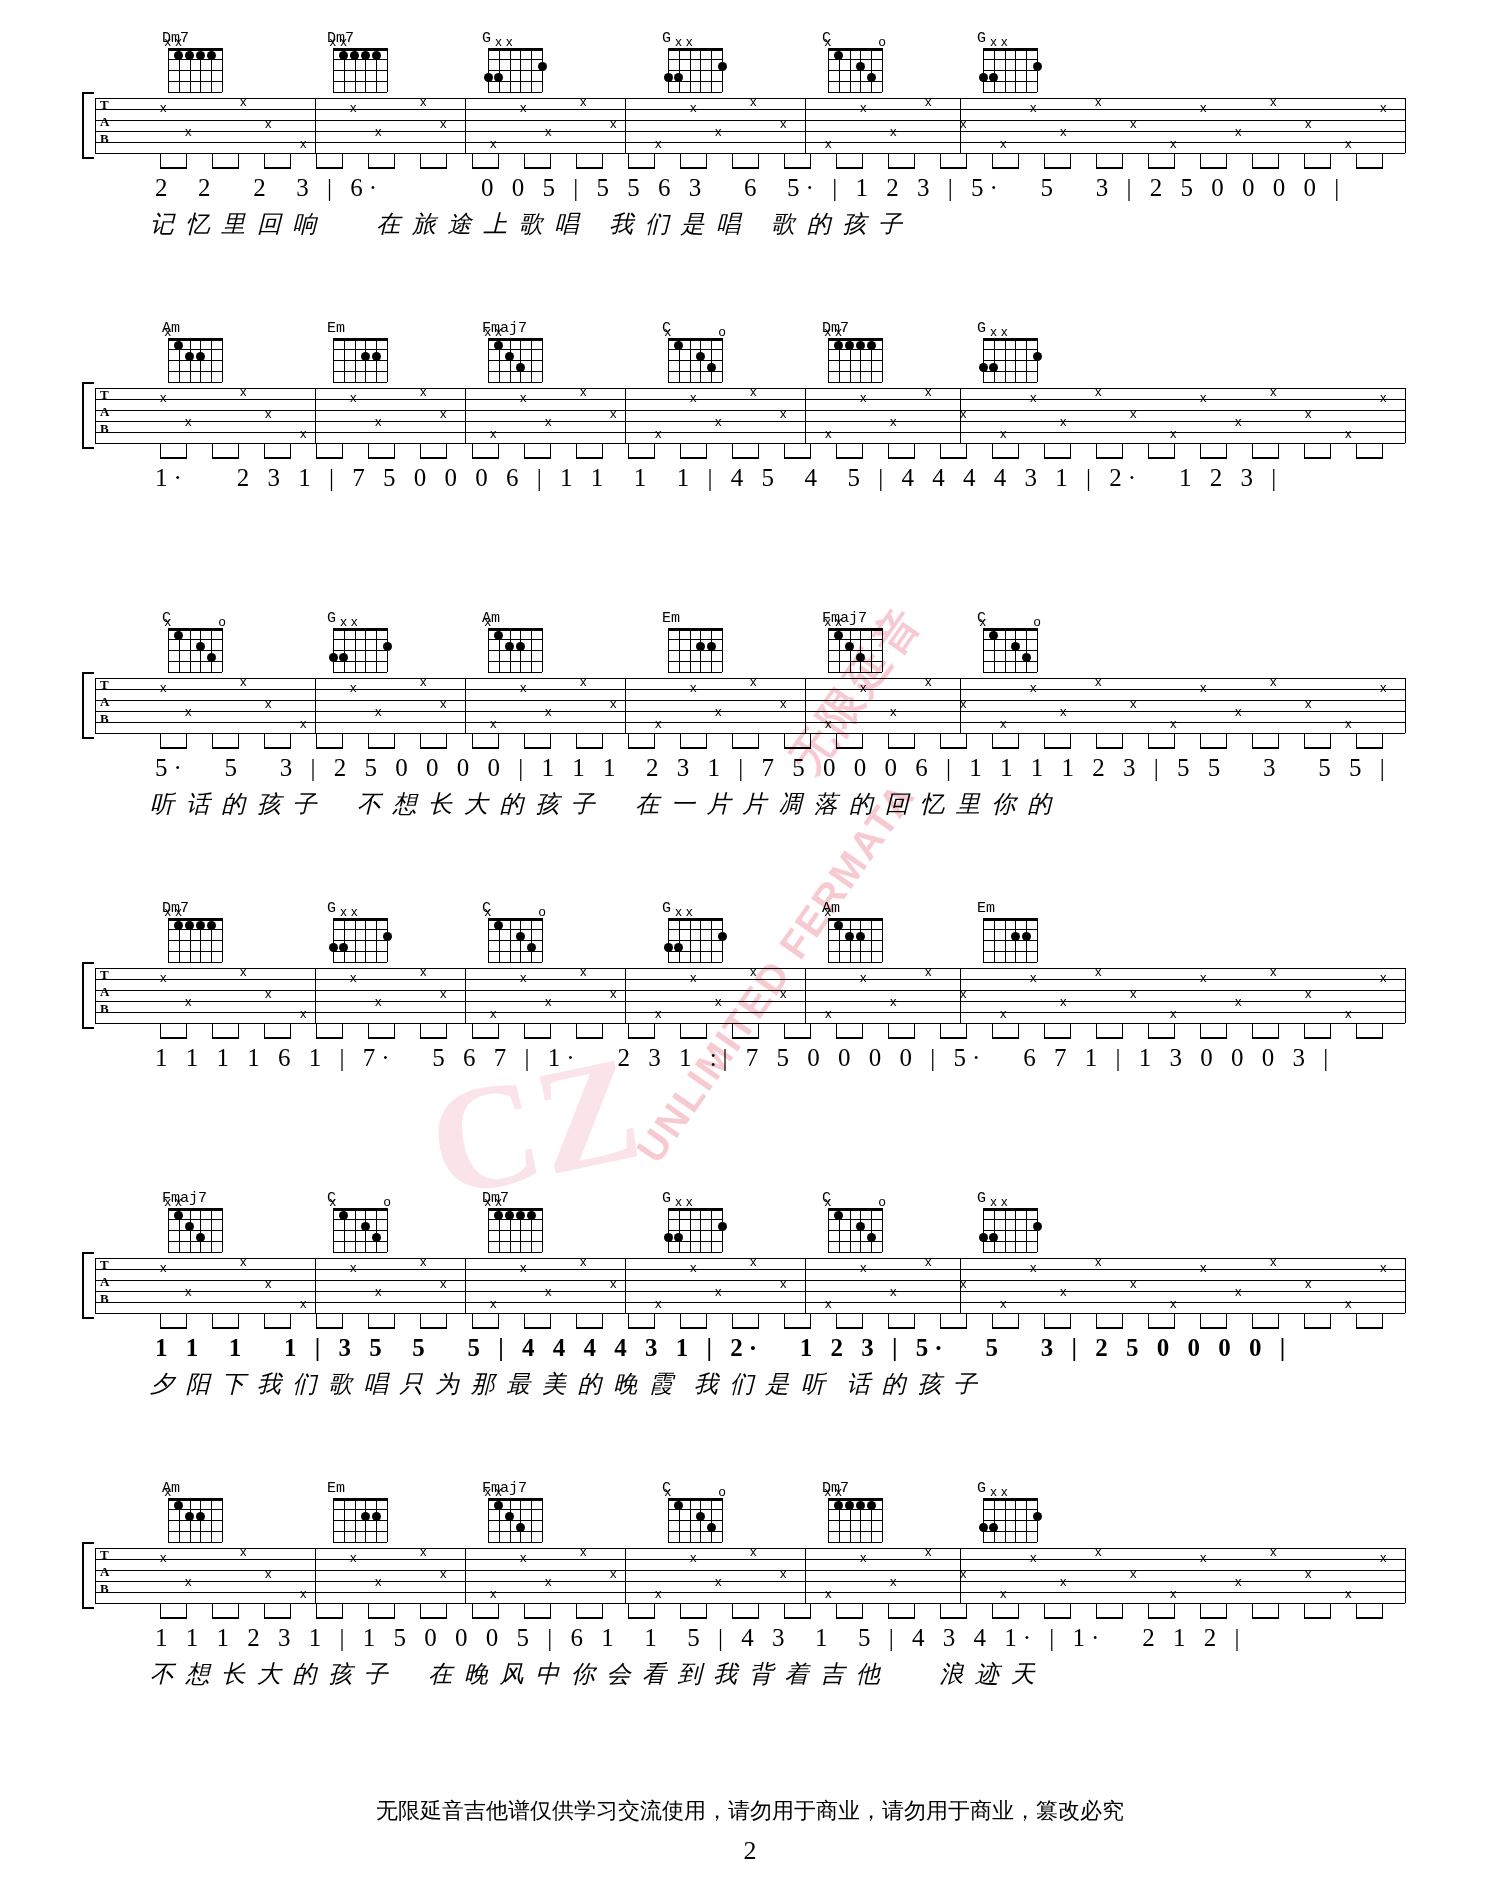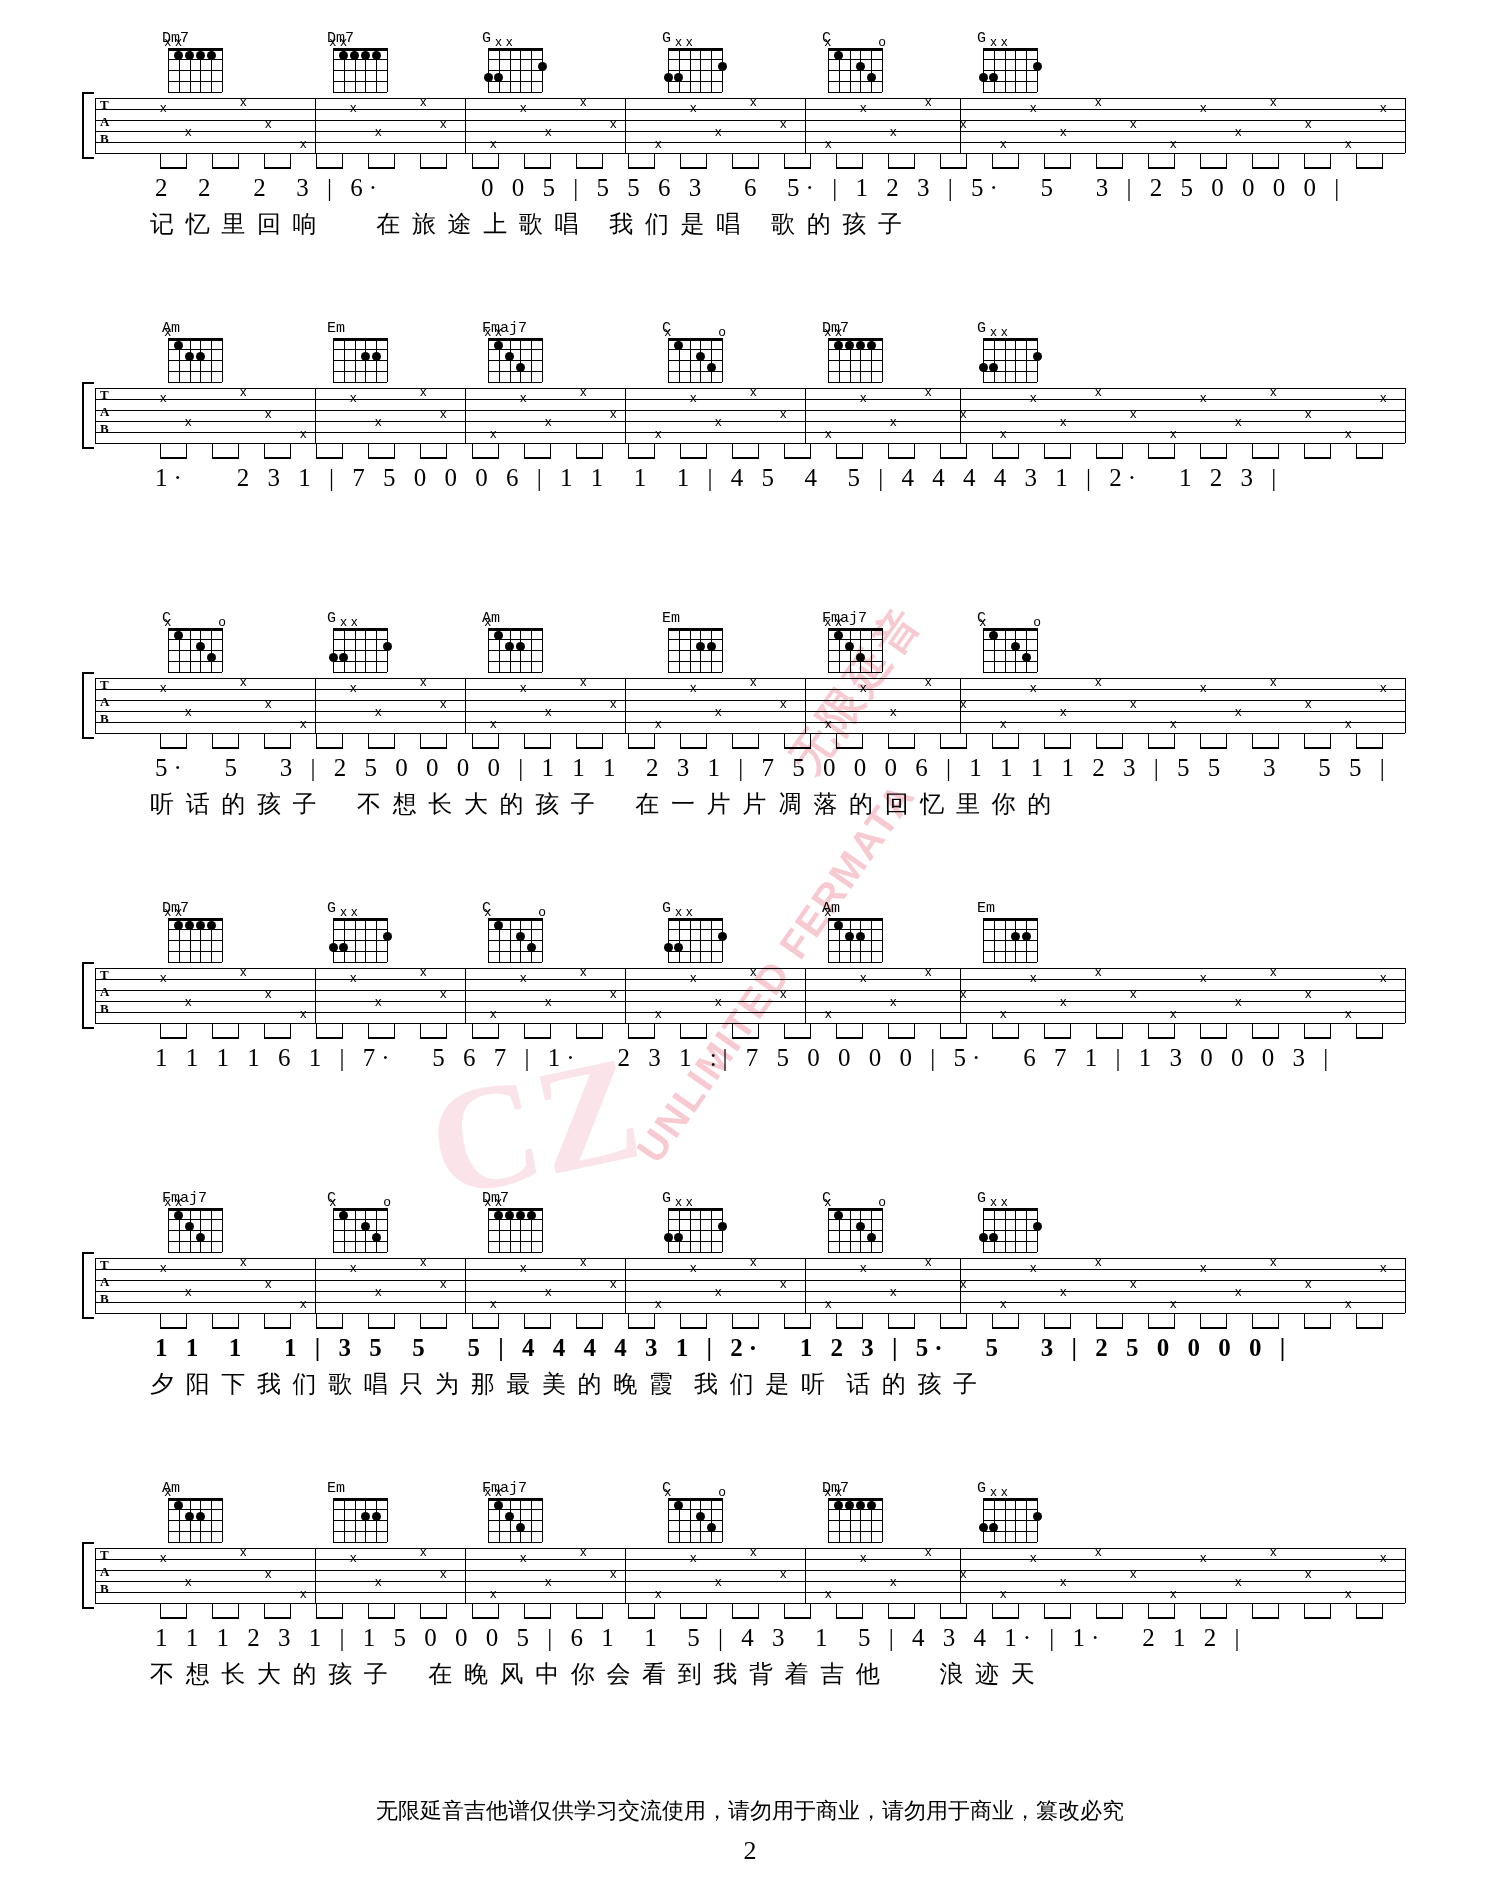--- a/index.html
+++ b/index.html
@@ -30,21 +30,21 @@
   .staff .bar{position:absolute;width:1px;background:#000;}
   .staff .tabtxt{position:absolute;left:100px;font-size:13px;font-weight:bold;font-family:"Liberation Serif",serif;line-height:16px;}
   .bracket{position:absolute;left:82px;width:10px;border:2px solid #000;border-right:none;}
   .xmark{position:absolute;font-size:13px;font-family:"Liberation Sans",sans-serif;}
   .stem{position:absolute;width:1px;background:#000;}
   .beam{position:absolute;height:2px;background:#000;}
 
   .numrow{position:relative;height:34px;font-family:"Liberation Serif",serif;font-size:25px;}
   .numrow span.n{position:absolute;white-space:pre;}
   .lyrics{position:relative;height:34px;font-size:24px;font-family:"DejaVu Sans",sans-serif;}
-  .lyrics span{position:absolute;white-space:pre;}
+  .lyrics span{position:absolute;white-space:pre;font-style:italic;}
 
   .footer{position:absolute;left:0;top:1796px;width:1500px;text-align:center;font-size:22px;font-family:"DejaVu Sans",sans-serif;}
   .pagenum{position:absolute;left:0;top:1836px;width:1500px;text-align:center;font-size:26px;font-family:"Liberation Serif",serif;}
 </style>
 </head>
 <body>
 
 <div class="page">
 
   <div class="watermark">

